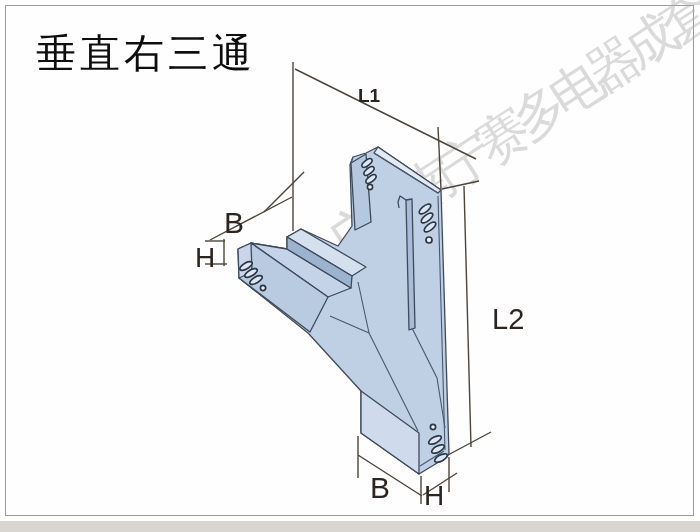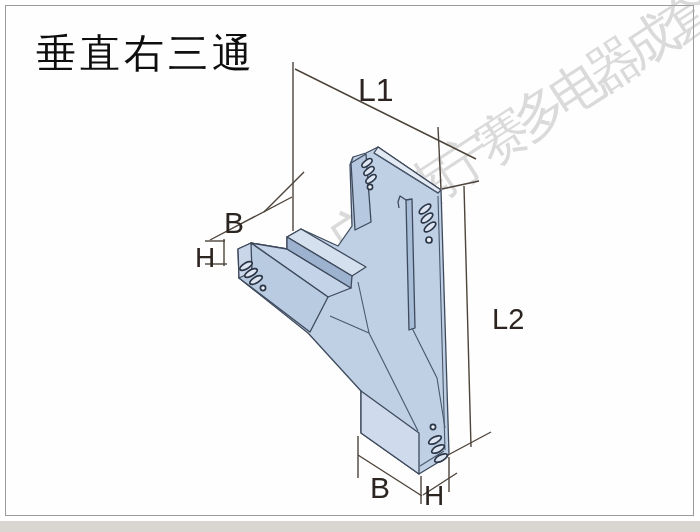--- a/index.html
+++ b/index.html
@@ -31,21 +31,21 @@
   .watermark span{
     display:block;
     transform:translate(-50%,-50%) rotate(-33deg);
     font-family:"DejaVu Serif", serif;
     font-size:52px;letter-spacing:-8px;
     color:#a9a9a9;opacity:0.42;
   }
   .dim-label{
     position:absolute;color:#2b2420;white-space:nowrap;line-height:1;
   }
-  .dim-l1{left:358px;top:74px;font-size:32px;}
+  .dim-l1{left:358px;top:86px;font-size:19px;font-weight:bold;}
   .dim-l2{left:492px;top:305px;font-size:29px;}
   .dim-b-arm{left:224px;top:208px;font-size:30px;}
   .dim-h-arm{left:195px;top:244px;font-size:28px;}
   .dim-b-bottom{left:370px;top:473px;font-size:30px;}
   .dim-h-bottom{left:424px;top:482px;font-size:28px;}
   svg{position:absolute;left:0;top:0;}
 </style>
 </head>
 <body>
 

